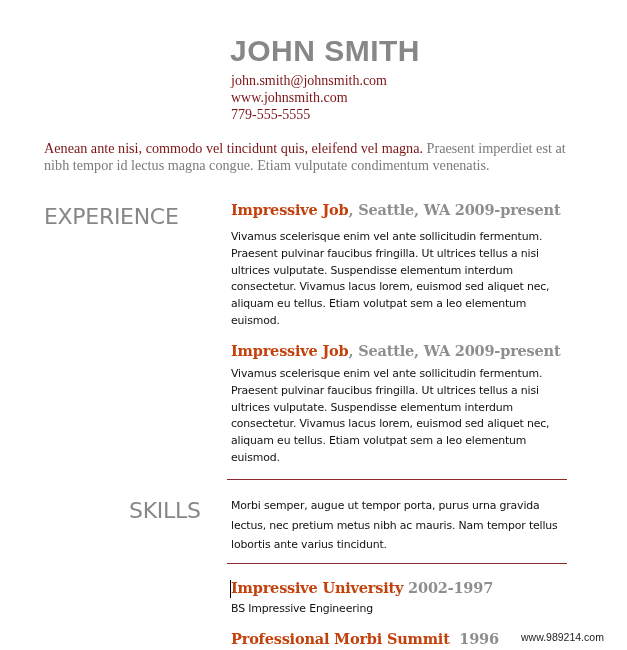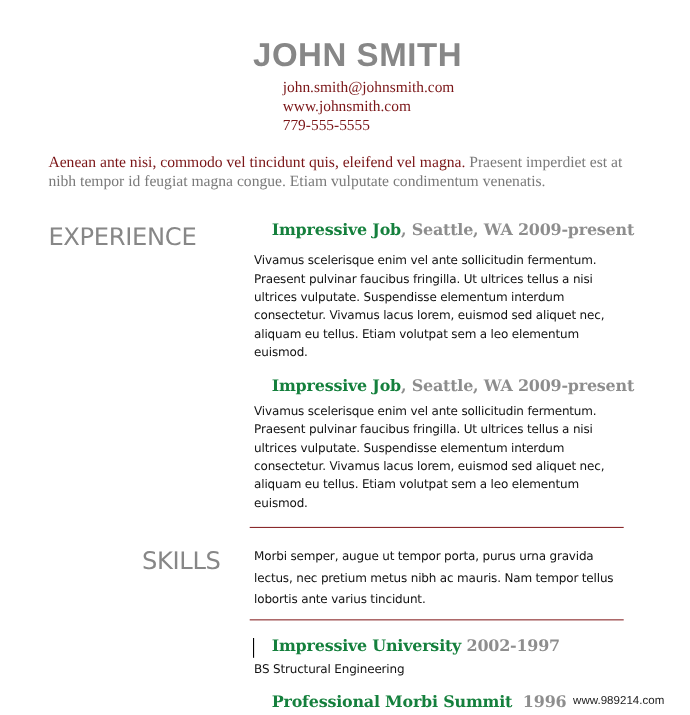--- a/index.html
+++ b/index.html
@@ -31,21 +31,20 @@
       white-space: nowrap;
     }
     .contact {
       position: absolute;
       left: 231px;
       top: 72px;
       font-family: "Liberation Serif", "DejaVu Serif", serif;
       font-size: 14px;
       line-height: 17px;
       color: #7a1416;
-      margin-left: 26px;
     }
     .contact div { white-space: nowrap; }
     .summary {
       position: absolute;
       left: 44px;
       top: 140px;
       width: 540px;
       font-family: "Liberation Serif", "DejaVu Serif", serif;
       font-size: 14.2px;
       line-height: 17px;
@@ -65,21 +64,21 @@
     .entry-title {
       position: absolute;
       left: 231px;
       font-family: "DejaVu Serif", "Liberation Serif", serif;
       font-weight: bold;
       font-size: 14.5px;
       line-height: 18px;
       white-space: nowrap;
       letter-spacing: -0.2px;
     }
-    .entry-title .t { color: #15803d; margin-left: 16px; }
+    .entry-title .t { color: #c2410c; }
     .entry-title .m { color: #8e8e8e; }
     .body-text {
       position: absolute;
       left: 231px;
       width: 340px;
       font-family: "DejaVu Sans", "Liberation Sans", sans-serif;
       font-size: 10.9px;
       line-height: 16.8px;
       color: #111111;
       letter-spacing: -0.15px;
@@ -126,38 +125,38 @@
 <div class="page">
 
   <div class="name">JOHN SMITH</div>
 
   <div class="contact">
     <div>john.smith@johnsmith.com</div>
     <div>www.johnsmith.com</div>
     <div>779-555-5555</div>
   </div>
 
-  <div class="summary"><span class="lead">Aenean ante nisi, commodo vel tincidunt quis, eleifend vel magna.</span><span> Praesent imperdiet est at nibh tempor id feugiat magna congue. Etiam vulputate condimentum venenatis.</span></div>
+  <div class="summary"><span class="lead">Aenean ante nisi, commodo vel tincidunt quis, eleifend vel magna.</span><span> Praesent imperdiet est at nibh tempor id lectus magna congue. Etiam vulputate condimentum venenatis.</span></div>
 
   <div class="section-head" style="left:44px; top:194px;">EXPERIENCE</div>
 
   <div class="entry-title" style="top:201px;"><span class="t">Impressive Job</span><span class="m">, Seattle, WA 2009-present</span></div>
   <div class="body-text" style="top:229px;">Vivamus scelerisque enim vel ante sollicitudin fermentum. Praesent pulvinar faucibus fringilla. Ut ultrices tellus a nisi ultrices vulputate. Suspendisse elementum interdum consectetur. Vivamus lacus lorem, euismod sed aliquet nec, aliquam eu tellus. Etiam volutpat sem a leo elementum euismod.</div>
 
   <div class="entry-title" style="top:342px;"><span class="t">Impressive Job</span><span class="m">, Seattle, WA 2009-present</span></div>
   <div class="body-text" style="top:366px;">Vivamus scelerisque enim vel ante sollicitudin fermentum. Praesent pulvinar faucibus fringilla. Ut ultrices tellus a nisi ultrices vulputate. Suspendisse elementum interdum consectetur. Vivamus lacus lorem, euismod sed aliquet nec, aliquam eu tellus. Etiam volutpat sem a leo elementum euismod.</div>
 
   <div class="rule" style="top:479px;"></div>
 
   <div class="section-head" style="left:129px; top:488px;">SKILLS</div>
   <div class="body-text" style="top:496px; line-height:19.5px;">Morbi semper, augue ut tempor porta, purus urna gravida lectus, nec pretium metus nibh ac mauris. Nam tempor tellus lobortis ante varius tincidunt.</div>
 
   <div class="rule" style="top:563px;"></div>
 
 
   <div class="cursor"></div>
   <div class="entry-title" style="top:579px;"><span class="t">Impressive University</span><span class="m"> 2002-1997</span></div>
-  <div class="degree">BS Structural Engineering</div>
+  <div class="degree">BS Impressive Engineering</div>
 
   <div class="entry-title" style="top:630px; white-space:pre;"><span class="t">Professional Morbi Summit</span><span class="m">  1996</span></div>
 
   <div class="watermark">www.989214.com</div>
 </div>
 
 </body></html>

